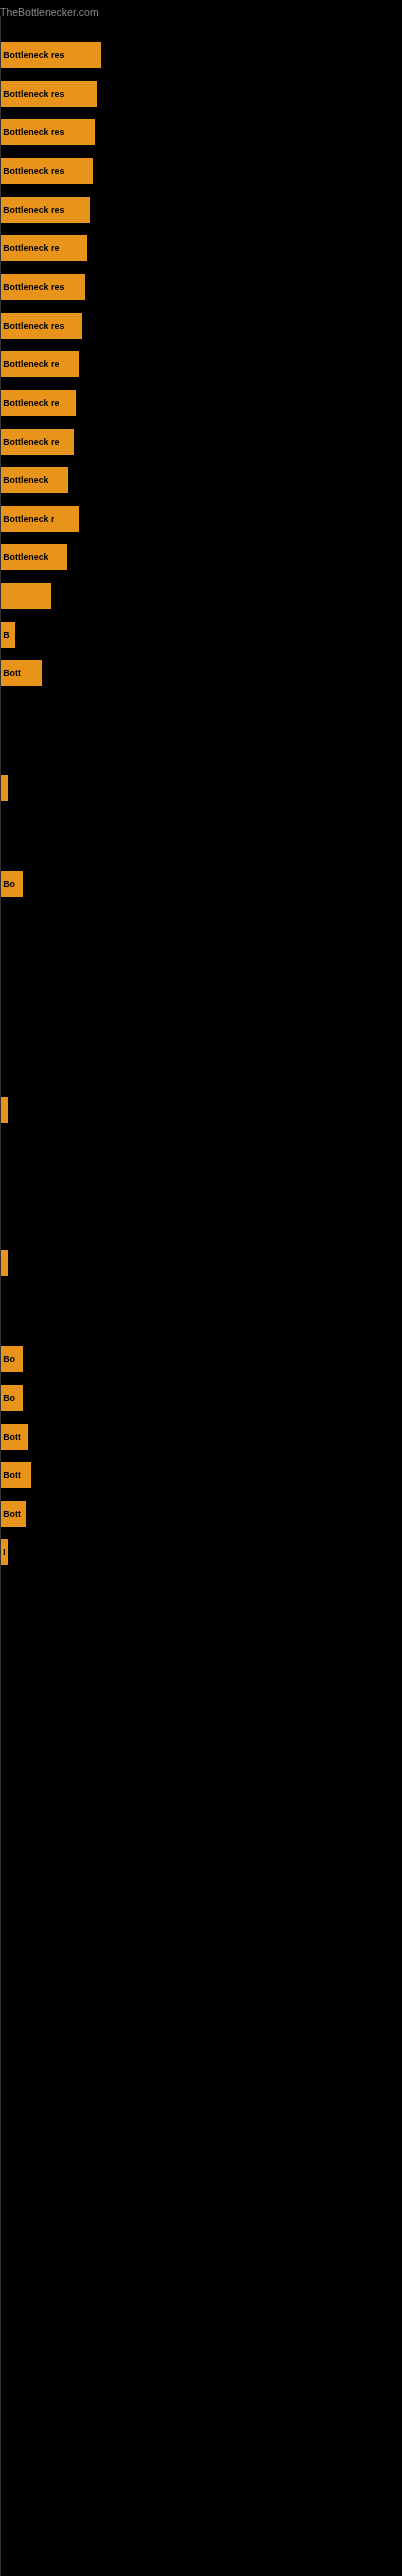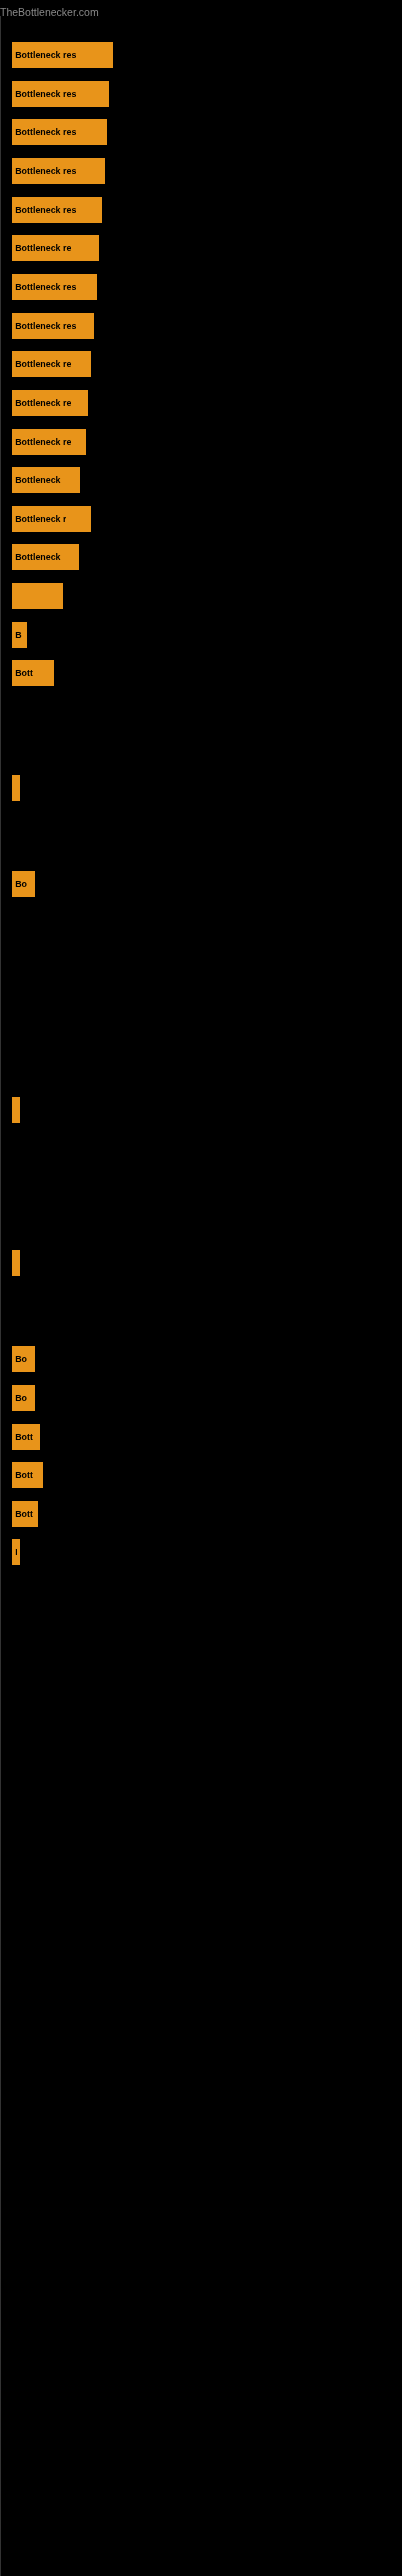--- a/index.html
+++ b/index.html
@@ -19,21 +19,21 @@
       font-size: 10.5px;
       text-align: left;
       padding: 6.4px 0;
       position: absolute;
       top: 0;
       left: 0;
       right: 0;
     }
     .bar-container {
       position: absolute;
-      left: 12px;
+      left: 0;
       height: 29px;
       display: flex;
       align-items: center;
     }
     .bar {
       background-color: #E8941A;
       height: 26px;
       display: flex;
       align-items: center;
       padding: 0 3.2px;

